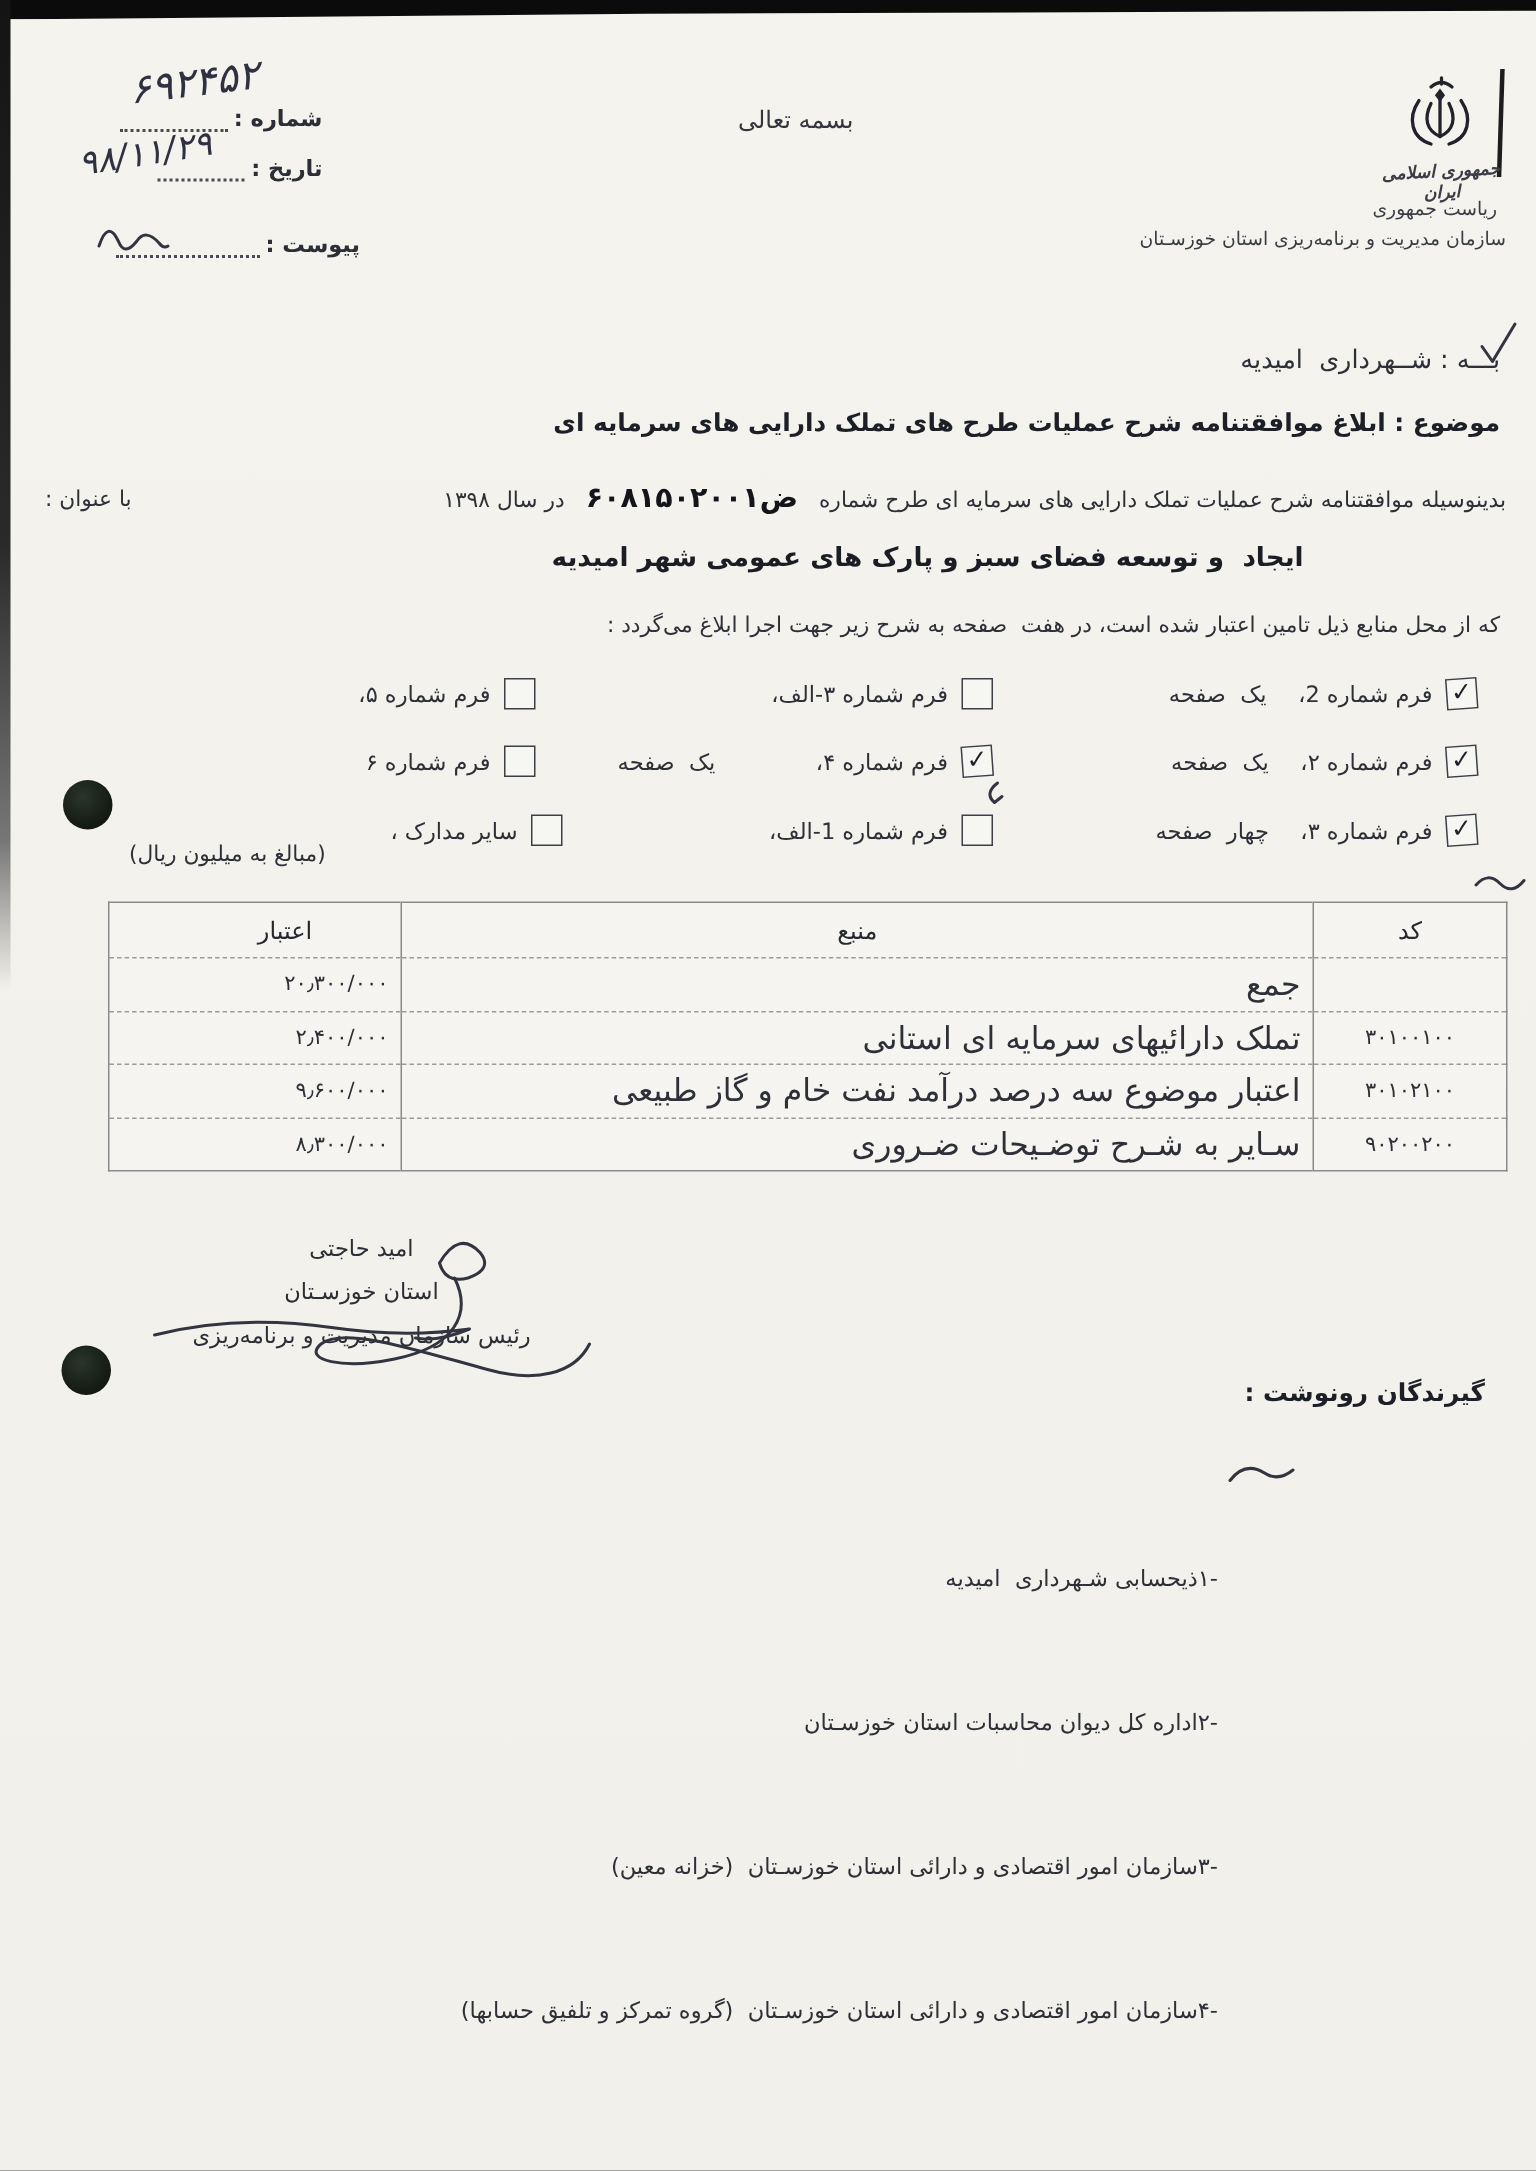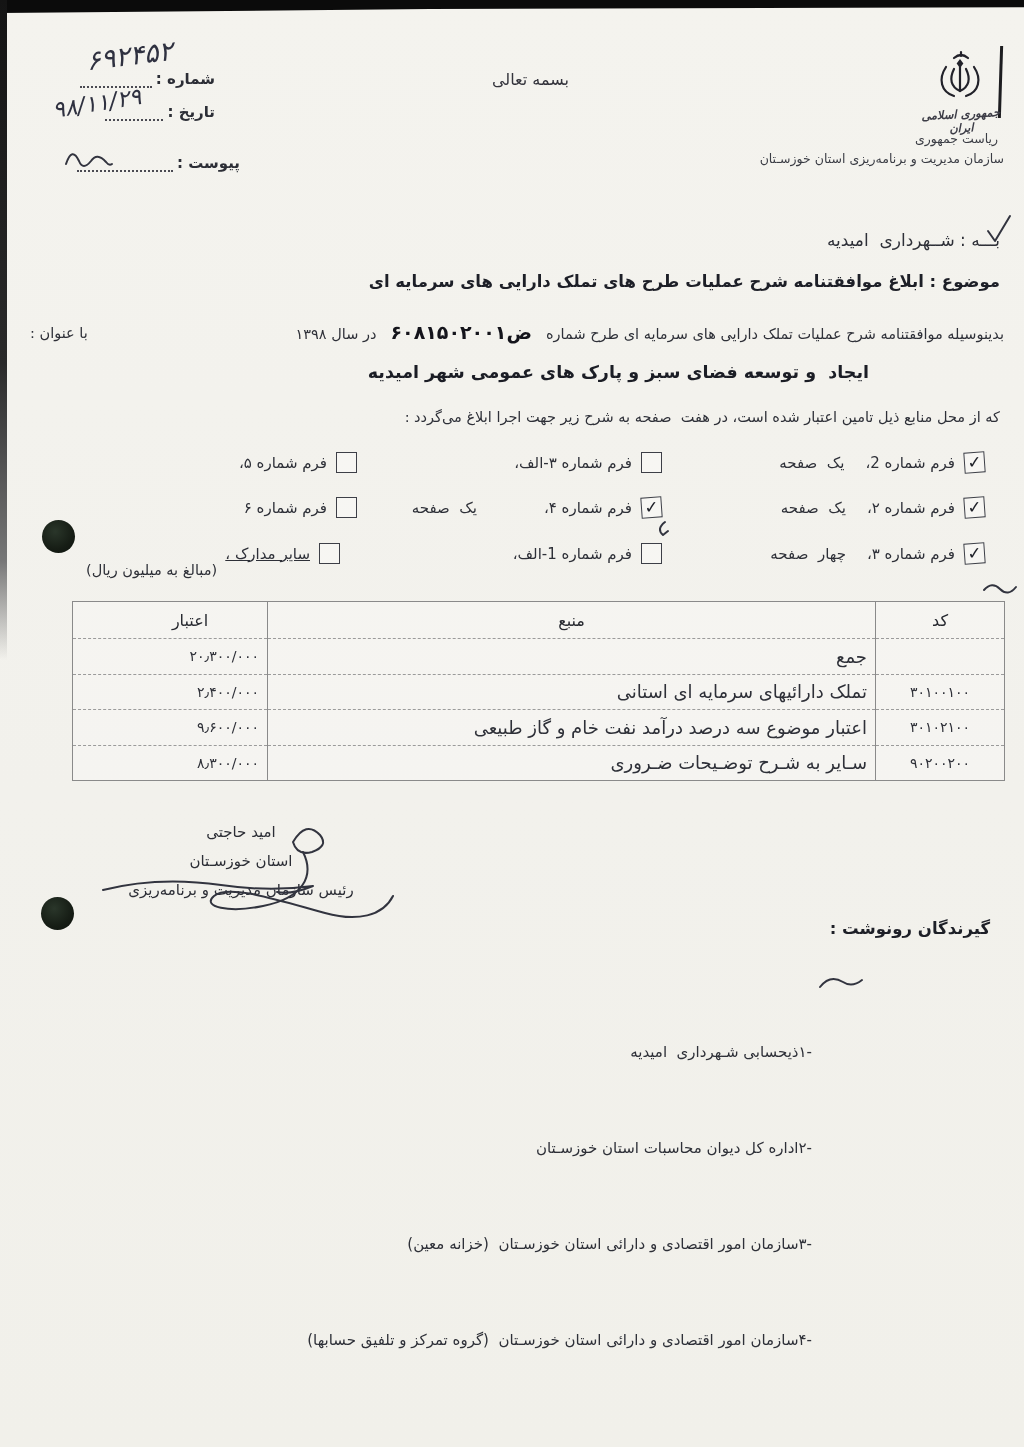--- a/index.html
+++ b/index.html
@@ -54,21 +54,21 @@
   .pages{margin-right:12px;white-space:pre;}
   .wide .pages{margin-right:58px;}
   .amounts-note{left:86px;top:562px;font-size:14.5px;direction:rtl;}
   
   table.credit{position:absolute;left:72px;top:601px;width:933px;border-collapse:collapse;direction:rtl;
     border:1.4px solid #8a8a8a;background:rgba(255,255,255,.25);}
   table.credit td,table.credit th{padding:0 8px;font-weight:normal;}
   table.credit tr{height:35.5px;}
   table.credit tr.head{height:37px;}
   .col-code{width:112px;text-align:center;font-size:14px;}
-  .col-source{border-left:1.2px solid #8a8a8a;border-right:1.2px solid #8a8a8a;text-align:right;font-size:18px;}
+  .col-source{border-left:1.2px solid #8a8a8a;border-right:1.2px solid #8a8a8a;text-align:right;font-size:21px;}
   .col-credit{width:138px;text-align:right;padding-left:4px;font-size:14px;}
   .col-credit .num{display:inline-block;padding-left:6px;letter-spacing:1px;text-align:right;}
   table.credit tr+tr td,table.credit tr+tr th{border-top:1.2px dashed #9b9b9b;}
   table.credit tr.head th{text-align:center;font-size:16px;color:#26282f;}
   
   .sig-block{left:110px;top:818px;width:262px;text-align:center;direction:rtl;font-size:15px;line-height:29px;color:#2c2e36;}
   
   .cc-heading{right:34px;top:919px;font-size:16.5px;font-weight:bold;color:#1d1f27;}
   .cc-list{right:212px;top:972px;direction:rtl;text-align:right;font-size:15px;line-height:32px;white-space:pre;}
 </style>
@@ -165,21 +165,21 @@
   </svg>
 
   <div class="form-item" style="right:667px;top:452px;">
     <span class="cb"></span>
     <span>فرم شماره ۵،</span>
   </div>
   <div class="form-item" style="right:667px;top:497px;">
     <span class="cb"></span>
     <span>فرم شماره ۶</span>
   </div>
-  <div class="form-item" style="right:684px;top:543px;text-decoration:underline;">
+  <div class="form-item" style="right:649px;top:543px;">
     <span class="cb"></span>
     <span>سایر مدارک ،</span>
   </div>
   <div class="abs amounts-note">(مبالغ به میلیون ریال)</div>
 
   <svg class="abs scribble" style="left:982px;top:582px;" width="36" height="16">
     <path d="M2,8 q8,-9 16,-1 q8,8 16,-2"></path>
   </svg>
 
   <table class="credit">

